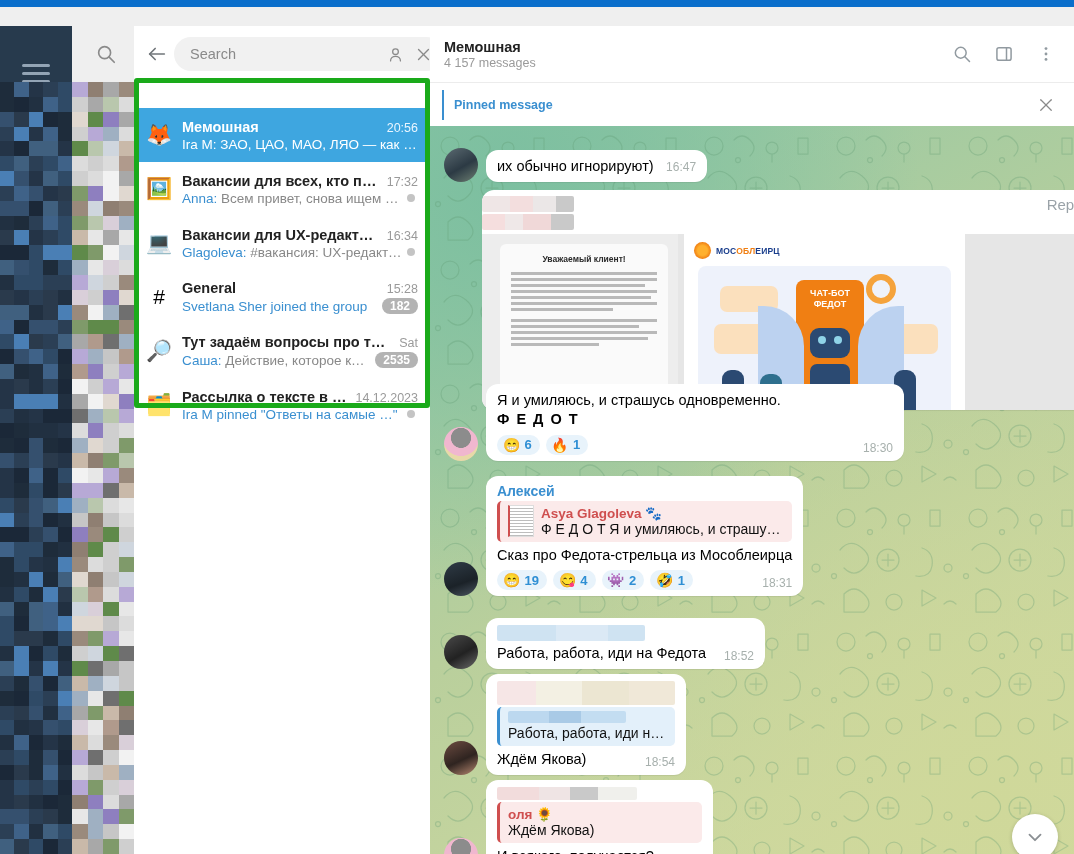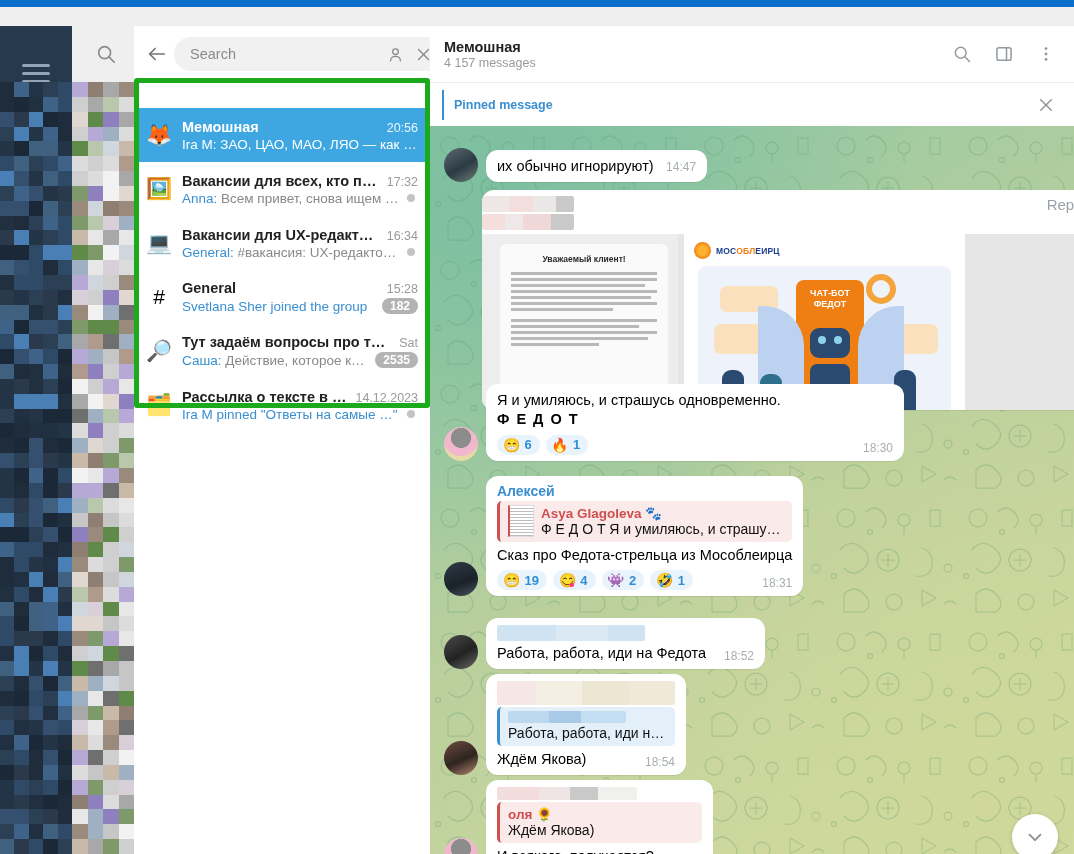--- a/index.html
+++ b/index.html
@@ -706,21 +706,21 @@
           </div>
         </div>
         <div class="chat-row">
           <div class="avatar-emoji">💻</div>
           <div class="row-body">
             <div class="row-top">
               <div class="row-title">Вакансии для UX-редакторов</div>
               <div class="row-time">16:34</div>
             </div>
             <div class="row-bot">
-              <div class="row-msg"><span class="row-sender">General:</span><span> #вакансия: UX-редакто…</span></div>
+              <div class="row-msg"><span class="row-sender">Glagoleva:</span><span> #вакансия: UX-редакто…</span></div>
               <div class="dot-badge"></div>
             </div>
           </div>
         </div>
         <div class="chat-row">
           <div class="avatar-emoji">#</div>
           <div class="row-body">
             <div class="row-top">
               <div class="row-title">General</div>
               <div class="row-time">15:28</div>
@@ -829,21 +829,21 @@
             </g>
           </pattern>
         </defs>
         <rect width="644" height="754" fill="url(#dood)"></rect>
       </svg>
 
       <div class="mrow" style="left:14px; top:22px;">
         <div class="m-avatar" style="background:linear-gradient(150deg,#5c6b72,#2c3a44 55%,#6d7f72)"></div>
         <div class="bubble">
           <span class="btxt">их обычно игнорируют)</span>
-          <span class="btime">14:47</span>
+          <span class="btime">16:47</span>
         </div>
       </div>
 
       <div class="media-msg" style="left:52px; top:64px; width:617px;">
         <div style="display:flex;align-items:flex-start;justify-content:space-between;padding:6px 14px 4px 0;">
           <div style="width:92px;">
             <div class="blur-bar" style="background:linear-gradient(90deg,#efe6e6 0 30%,#f3dede 30% 55%,#ebe7e7 55% 80%,#c9c9c9 80% 100%);"></div>
             <div class="blur-bar" style="margin-top:2px;background:linear-gradient(90deg,#f5dede 0 25%,#efe8e8 25% 45%,#f0d8d8 45% 75%,#c9c9c9 75% 100%);"></div>
           </div>
           <div class="reply-lbl">Reply</div>

